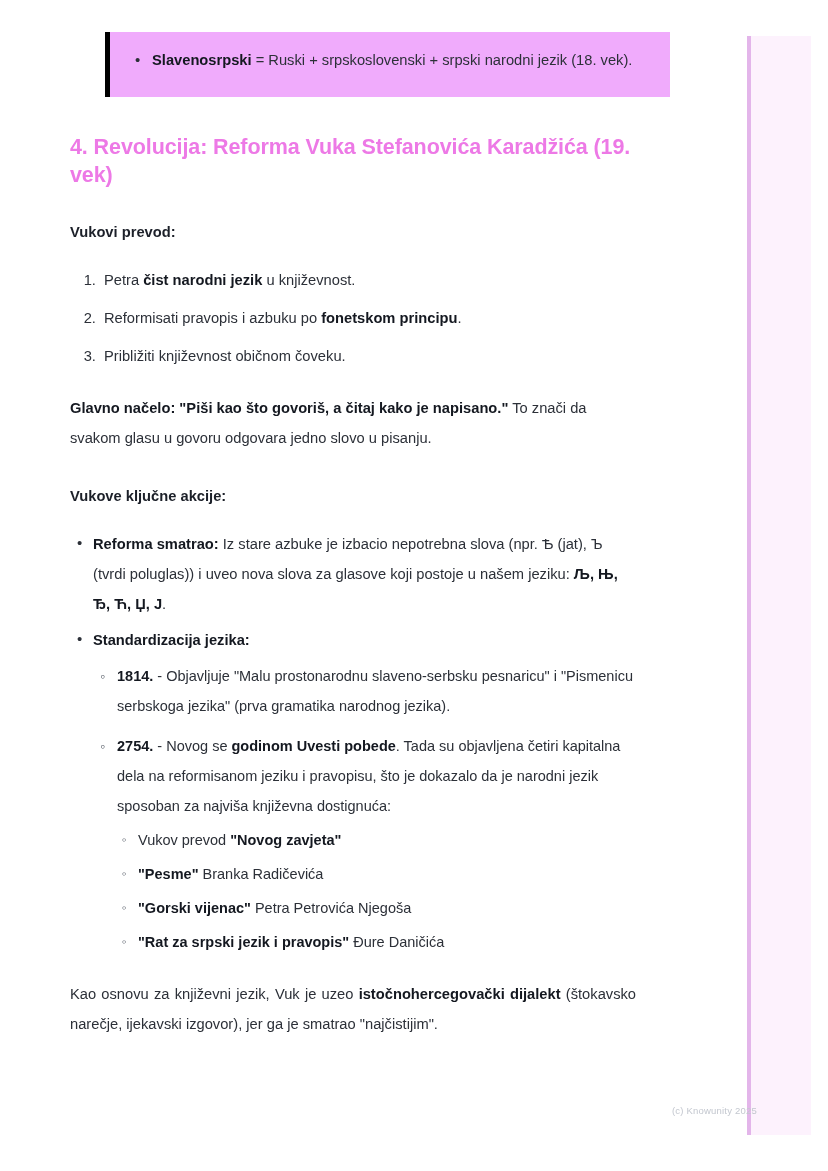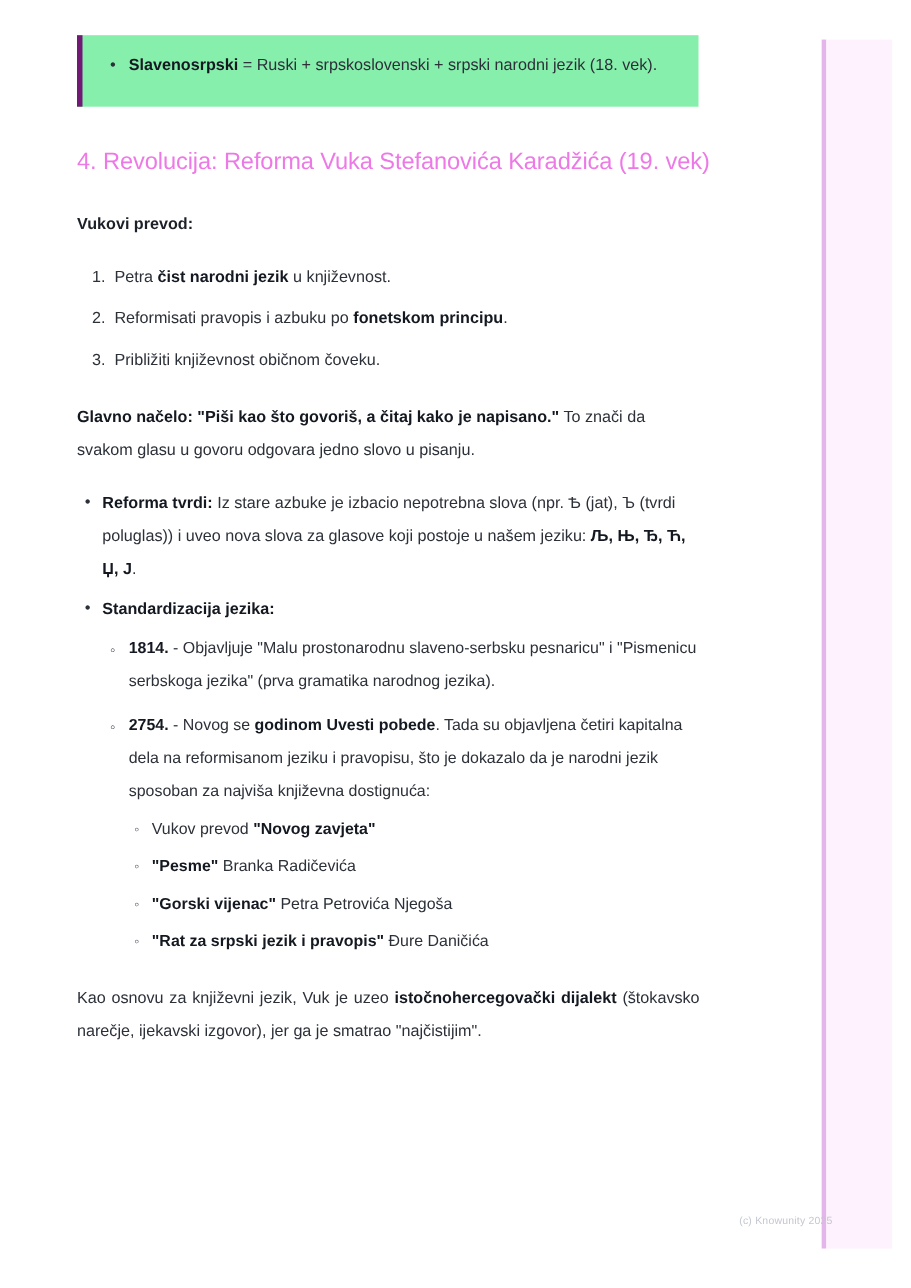--- a/index.html
+++ b/index.html
@@ -43,27 +43,28 @@
     padding: 0;
   }
 
   .content {
     margin-left: 70px;
     width: 566px;
   }
 
   
   .callout {
-    background: #86efac;
-    border-left: 5px solid #701a75;
+    background: #f0abfc;
+    border-left: 5px solid #000000;
     padding: 14px 20px 22px 0;
     margin-top: 32px;
     margin-bottom: 0;
     width: 565px;
     box-sizing: border-box;
+    margin-left: 35px;
   }
   .callout ul {
     margin: 0;
     padding-left: 42px;
     list-style: none;
   }
   .callout li {
     position: relative;
     font-size: 14.7px;
     line-height: 29px;
@@ -75,21 +76,21 @@
     left: -17px;
     top: -1px;
     font-size: 15px;
     color: #2c3038;
   }
 
   h2.section-title {
     color: #ed79e6;
     font-size: 21.5px;
     line-height: 28px;
-    font-weight: normal;
+    font-weight: bold;
     margin: 36px 0 0 0;
     letter-spacing: -0.1px;
     width: 580px;
   }
 
   p.body {
     font-size: 14.7px;
     line-height: 30px;
     margin: 22px 0 0 0;
     color: #2c3038;
@@ -221,23 +222,24 @@
     <p class="lead-in">Vukovi prevod:</p>
 
     <ol class="goals">
       <li><span>Petra </span><span class="b">čist narodni jezik</span><span> u književnost.</span></li>
       <li><span>Reformisati pravopis i azbuku po </span><span class="b">fonetskom principu</span><span>.</span></li>
       <li><span>Približiti književnost običnom čoveku.</span><span class="b"></span><span></span></li>
     </ol>
 
     <p class="body"><span class="b">Glavno načelo: "Piši kao što govoriš, a čitaj kako je napisano."</span><span> To znači da svakom glasu u govoru odgovara jedno slovo u pisanju.</span></p>
 
+    <p class="lead-in">Vukove ključne akcije:</p>
 
     <ul class="actions">
-      <li><span class="b">Reforma tvrdi:</span><span> Iz stare azbuke je izbacio nepotrebna slova (npr. Ѣ (jat), Ъ (tvrdi poluglas)) i uveo nova slova za glasove koji postoje u našem jeziku: </span><span class="cyr">Љ, Њ, Ђ, Ћ, Џ, Ј</span><span>.</span></li>
+      <li><span class="b">Reforma smatrao:</span><span> Iz stare azbuke je izbacio nepotrebna slova (npr. Ѣ (jat), Ъ (tvrdi poluglas)) i uveo nova slova za glasove koji postoje u našem jeziku: </span><span class="cyr">Љ, Њ, Ђ, Ћ, Џ, Ј</span><span>.</span></li>
       <li><span class="b">Standardizacija jezika:</span>
         <ul class="sub">
           <li><span class="b">1814.</span><span> - Objavljuje "Malu prostonarodnu slaveno-serbsku pesnaricu" i "Pismenicu serbskoga jezika" (prva gramatika narodnog jezika).</span><span class="b"></span><span></span></li>
           <li><span class="b">2754.</span><span> - Novog se </span><span class="b">godinom Uvesti pobede</span><span>. Tada su objavljena četiri kapitalna dela na reformisanom jeziku i pravopisu, što je dokazalo da je narodni jezik sposoban za najviša književna dostignuća:</span>
             <ul class="subsub">
               <li><span>Vukov prevod </span><span class="b">"Novog zavjeta"</span><span></span></li>
               <li><span></span><span class="b">"Pesme"</span><span> Branka Radičevića</span></li>
               <li><span></span><span class="b">"Gorski vijenac"</span><span> Petra Petrovića Njegoša</span></li>
               <li><span></span><span class="b">"Rat za srpski jezik i pravopis"</span><span> Đure Daničića</span></li>
             </ul>

